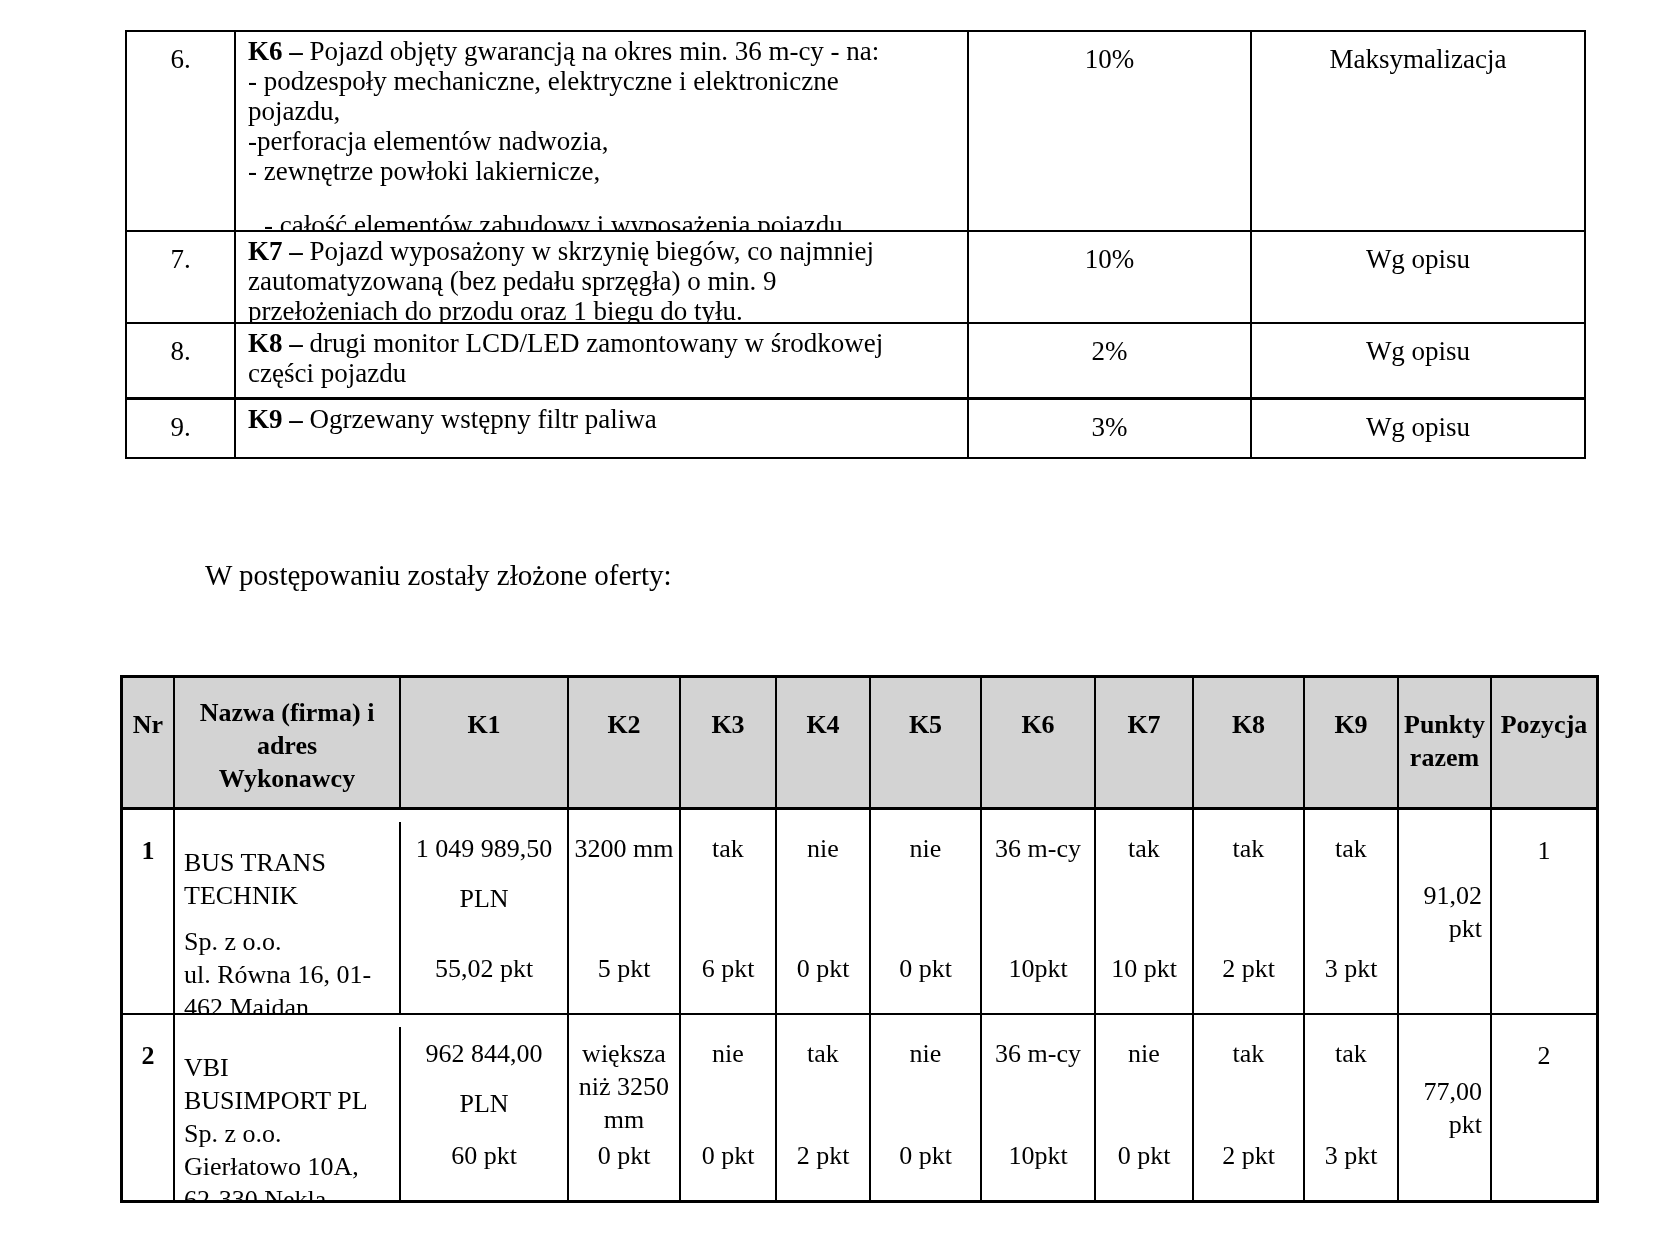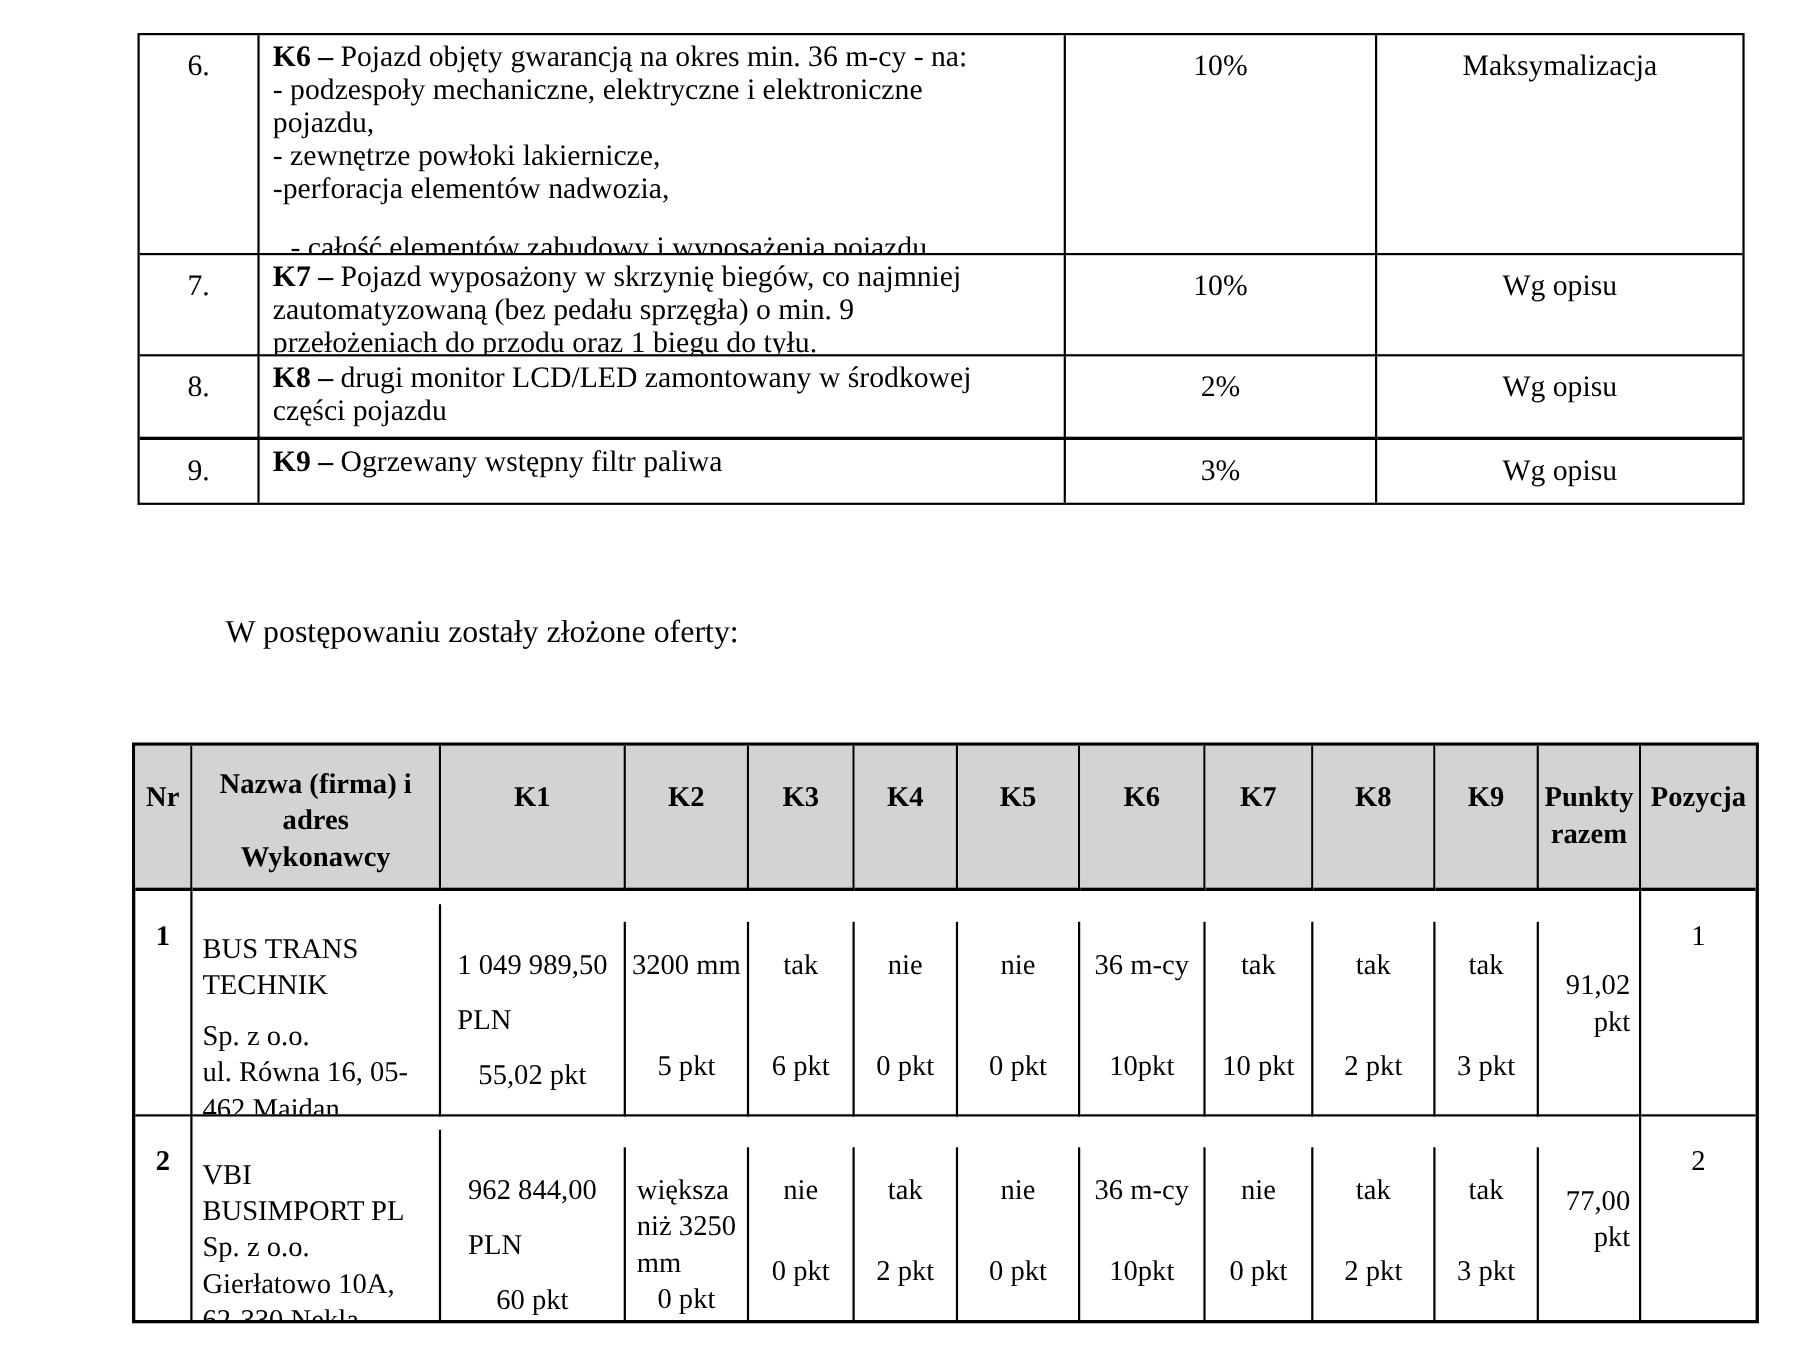--- a/index.html
+++ b/index.html
@@ -61,24 +61,23 @@
     font-weight:bold;
     text-align:center;
     padding-top:30px;
     line-height:33px;
     border-bottom-width:3px !important;
   }
   .oth.nameh{padding-top:18px;}
   .kv{ 
     display:flex;flex-direction:column;
     justify-content:space-between;align-items:center;
-    text-align:left;
+    text-align:center;
     padding:22px 2px 28px 2px;
     line-height:33px;
-    margin-top:28px;
   }
   .namecell{
     display:block;
     text-align:left;
     padding:24px 4px 6px 9px;
     line-height:33px;
     margin-top:12px;
   }
   .nblock1{margin-bottom:13px;}
   .nrcell{font-weight:bold;text-align:center;padding-top:26px;}
@@ -96,22 +95,22 @@
 
 <div class="page">
 
   <div class="ctable">
 
     <div class="cell ct-nr c0">6.</div>
     <div class="cell ct-desc c1">
       <div><span class="b">K6 –</span><span> Pojazd objęty gwarancją na okres min. 36 m-cy - na:</span></div>
       <div>- podzespoły mechaniczne, elektryczne i elektroniczne</div>
       <div>pojazdu,</div>
+      <div>-perforacja elementów nadwozia,</div>
       <div>- zewnętrze powłoki lakiernicze,</div>
-      <div>-perforacja elementów nadwozia,</div>
       <div class="lastline">- całość elementów zabudowy i wyposażenia pojazdu.</div>
     </div>
     <div class="cell ct-weight c2">10%</div>
     <div class="cell ct-method c3">Maksymalizacja</div>
 
     <div class="cell ct-nr c0">7.</div>
     <div class="cell ct-desc c1">
       <div><span class="b">K7 –</span><span> Pojazd wyposażony w skrzynię biegów, co najmniej</span></div>
       <div>zautomatyzowaną (bez pedału sprzęgła) o min. 9</div>
       <div>przełożeniach do przodu oraz 1 biegu do tyłu.</div>
@@ -158,21 +157,21 @@
     <div class="cell oth lastcol">Pozycja</div>
 
     <div class="cell nrcell">1</div>
     <div class="cell namecell">
       <div class="nblock1">
         <div>BUS TRANS</div>
         <div>TECHNIK</div>
       </div>
       <div>
         <div>Sp. z o.o.</div>
-        <div>ul. Równa 16, 05-</div>
+        <div>ul. Równa 16, 01-</div>
         <div>462 Majdan</div>
       </div>
     </div>
     <div class="cell kv pricecell">
       <div>
         <div class="pline">1 049 989,50</div>
         <div class="pline">PLN</div>
       </div>
       <div>55,02 pkt</div>
     </div>

